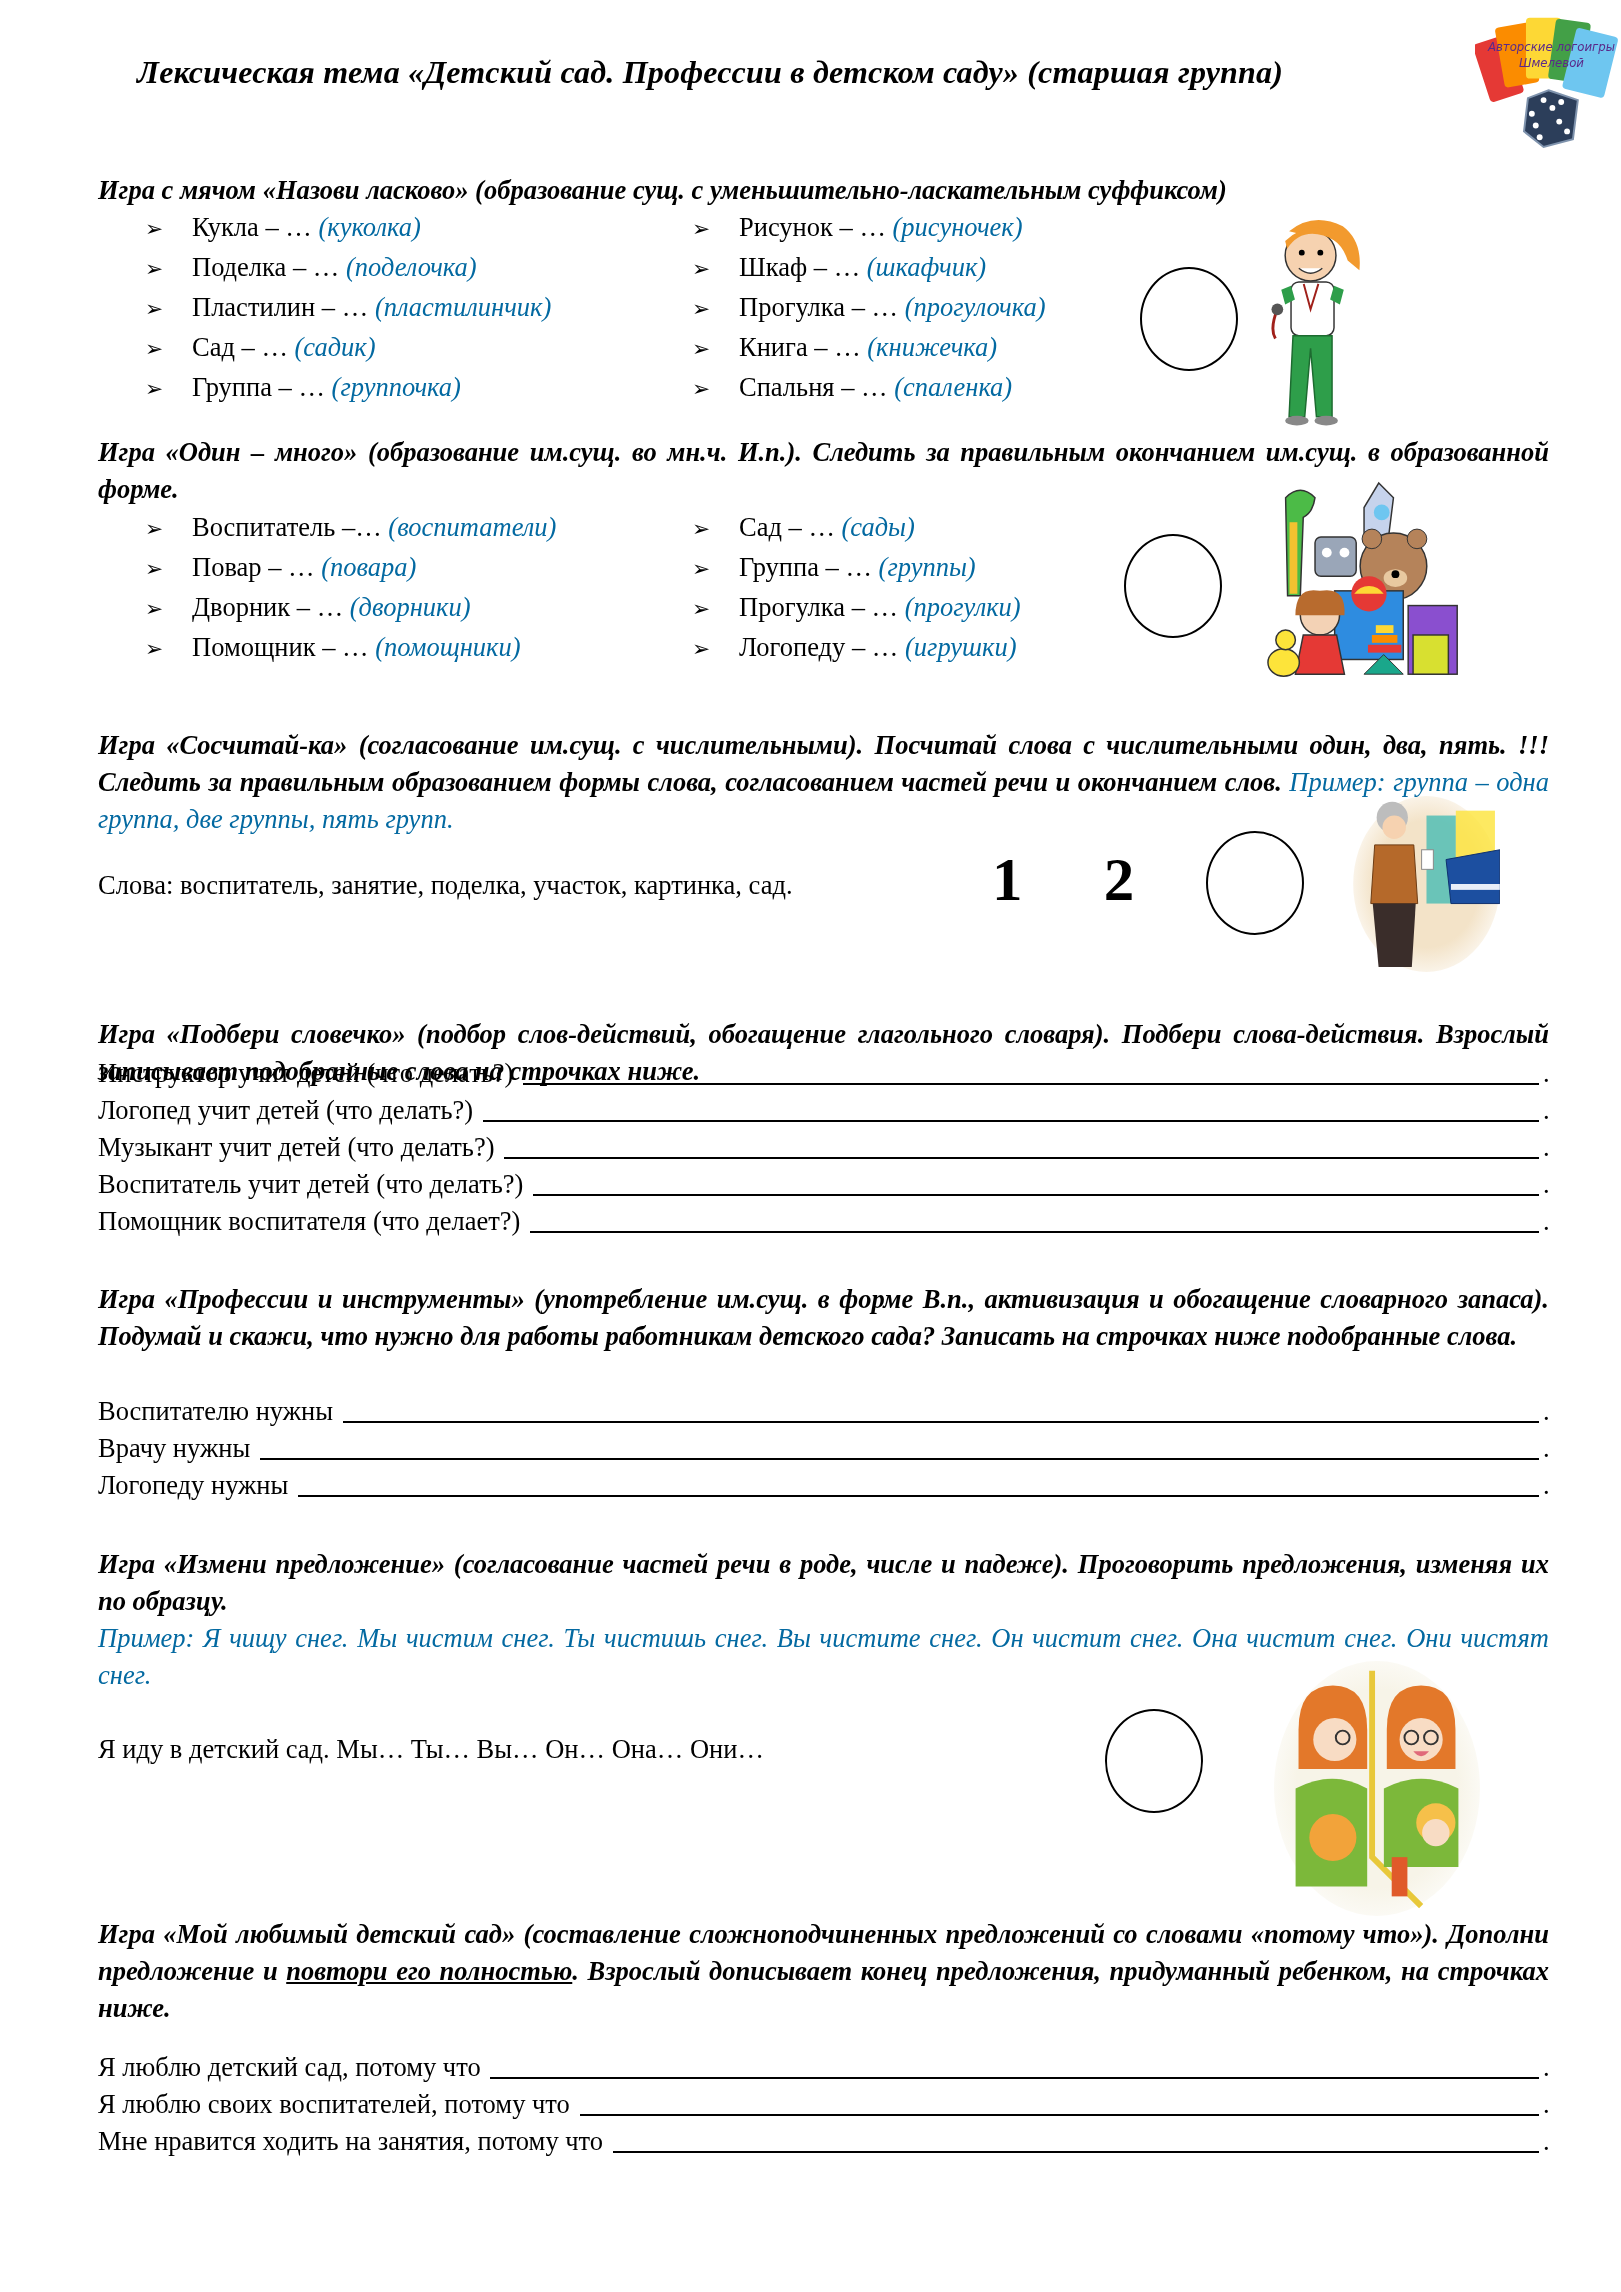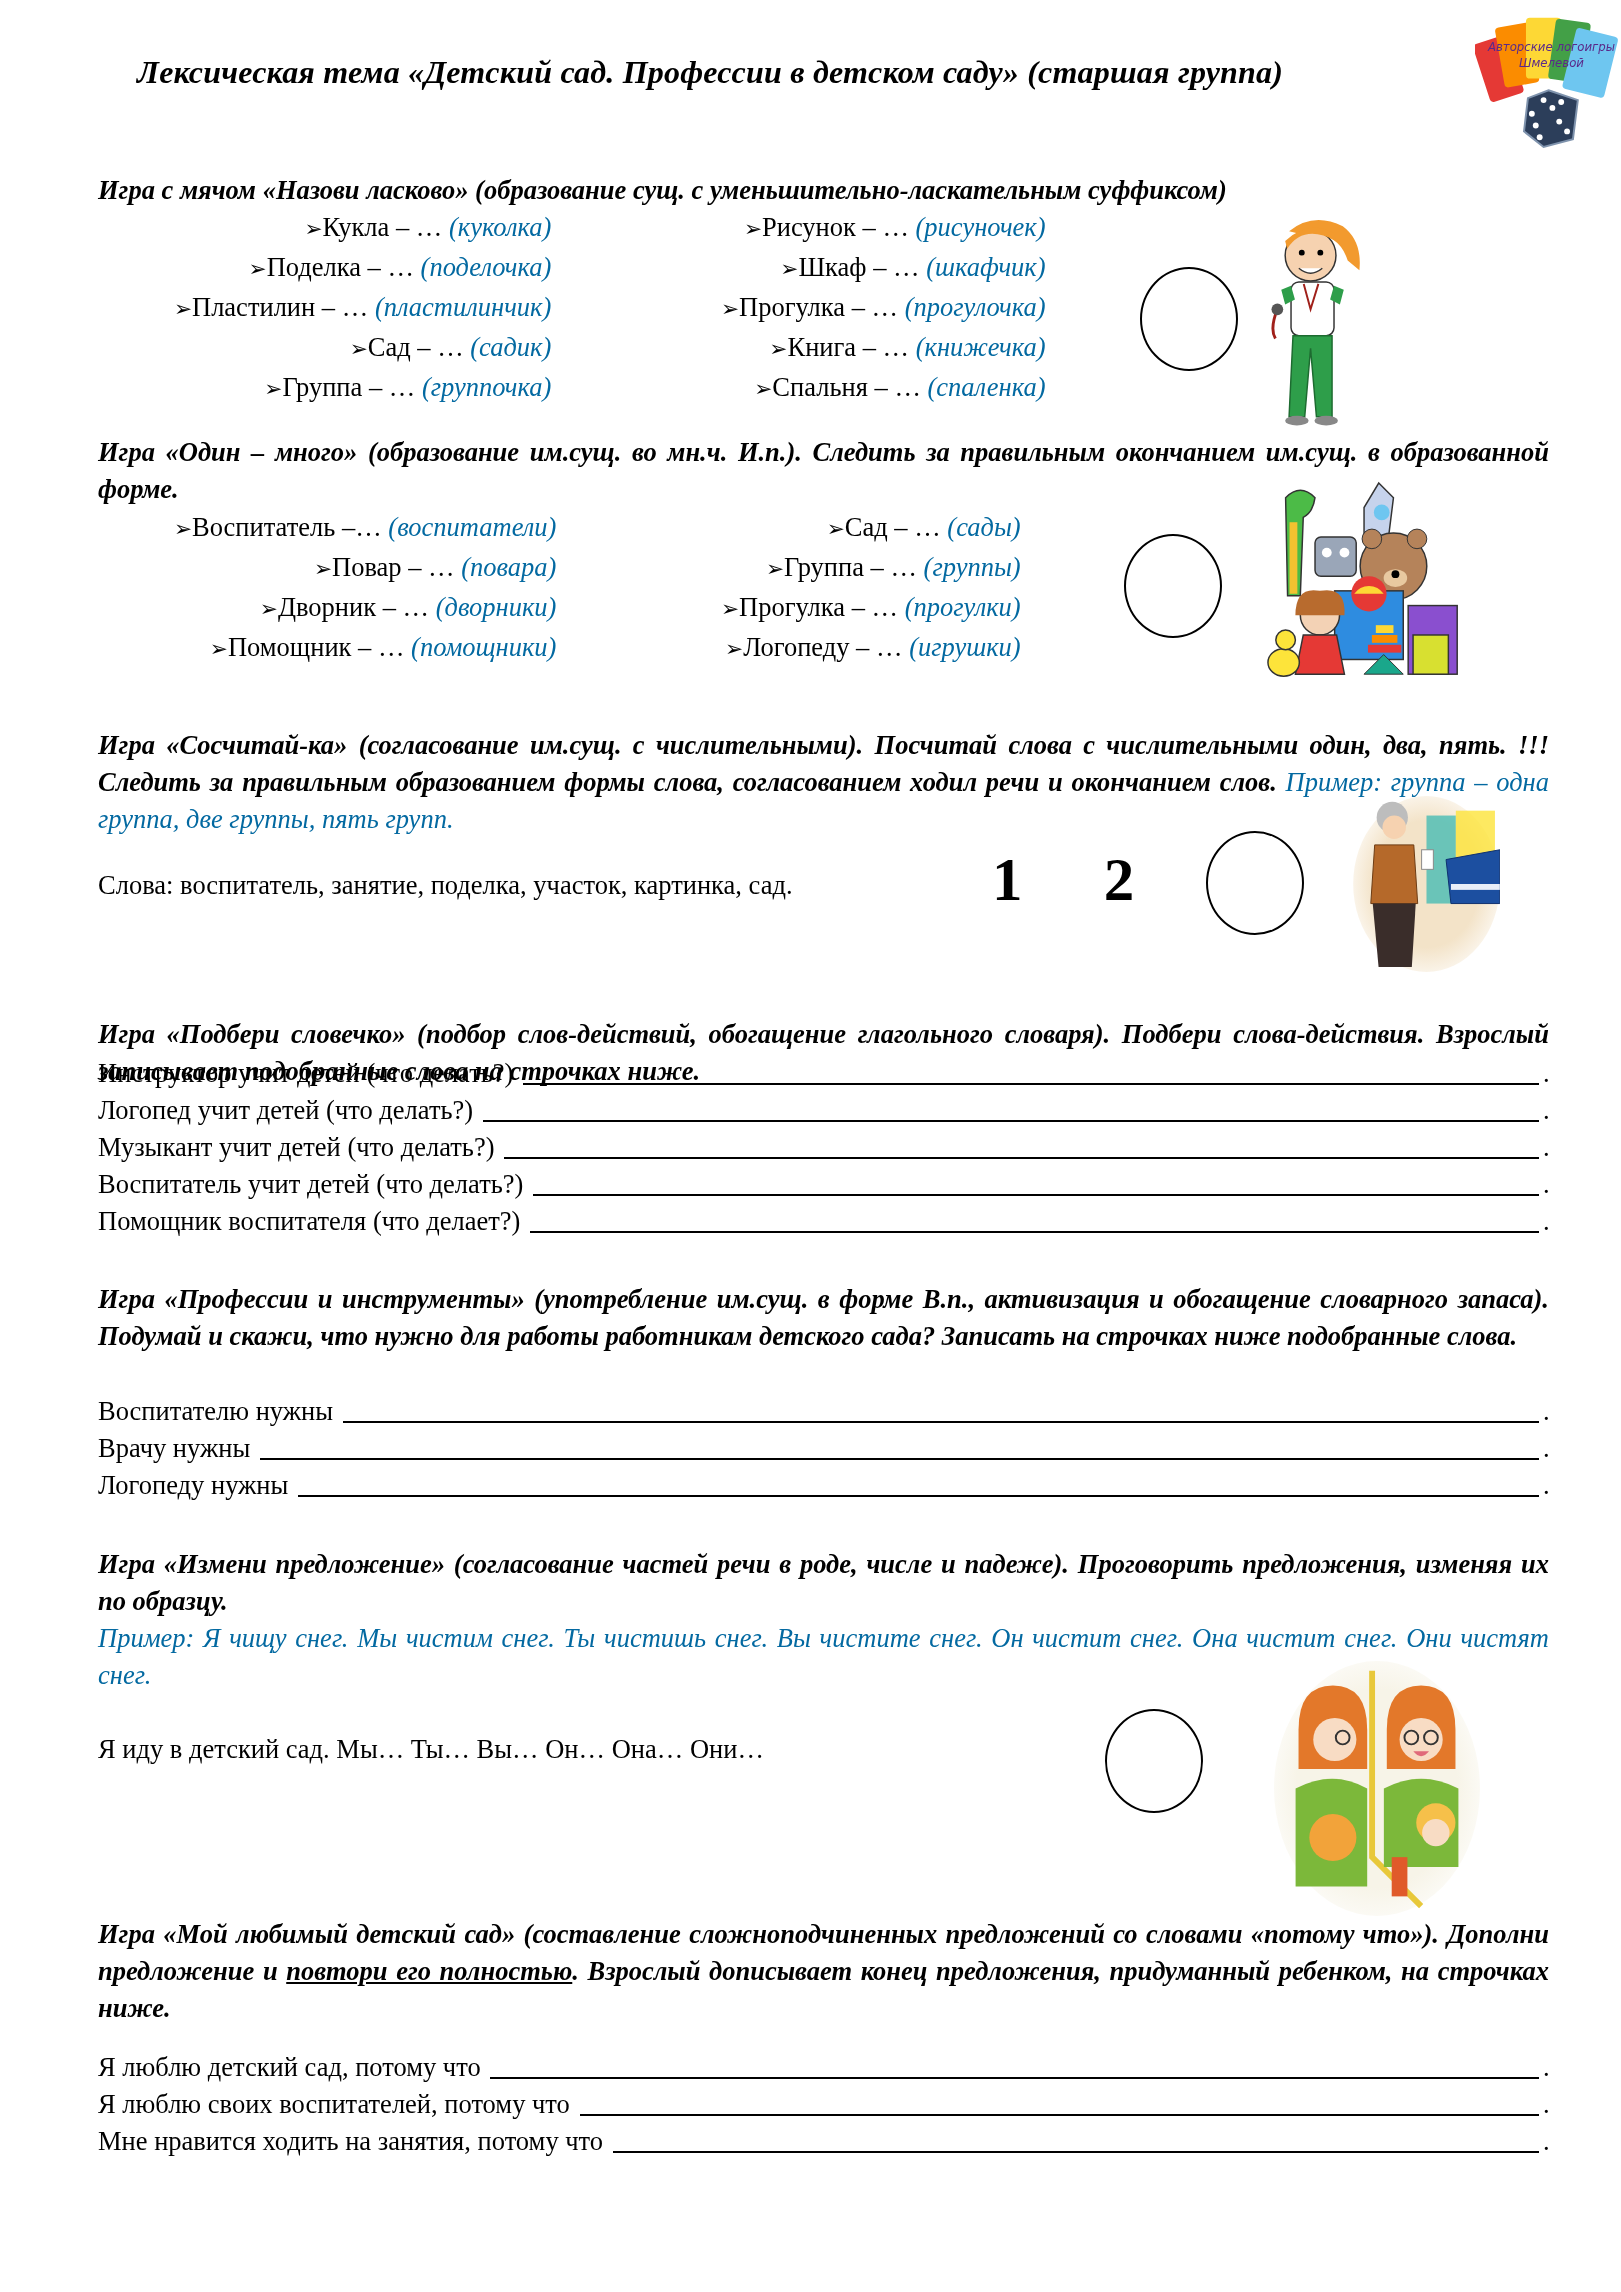--- a/index.html
+++ b/index.html
@@ -1,18 +1,18 @@
 <!DOCTYPE html>
 <html><head>
 <meta charset="utf-8">
 <style>
   html, body { margin:0; padding:0; background:#fff; }
   body { width:1621px; height:2293px; position:relative; overflow:hidden;
          font-family:"Liberation Serif","DejaVu Serif",serif; color:#000; }
-  .abs { position:absolute;text-align:right; }
+  .abs { position:absolute; }
   .title { left:137px; top:54px; width:1372px; font-size:32px; font-weight:bold; font-style:italic; text-align:left; letter-spacing:0.2px; }
   .logo { left:1475px; top:11.8px; width:145px; height:137px; }
   .heading { font-size:26.5px; font-weight:bold; font-style:italic; line-height:37px; text-align:justify; }
   .text { font-size:26.5px; line-height:37px; }
   .it { font-style:italic; font-weight:normal; color:#0369a1; }
   .u { text-decoration:underline; }
   .list { list-style:none; margin:0; padding:0; }
   .list li { font-size:26.5px; line-height:38px; white-space:nowrap; }
   .list li .arrow { display:inline-block; width:47px; font-size:21.6px; }
   .circle { border:2.9px solid #000; border-radius:50%; background:#fff; box-sizing:border-box; }
@@ -125,21 +125,21 @@
     <path d="M38 160 L72 160 L80 200 L30 200 Z" fill="#e53935" stroke="#333" stroke-width="1.5"></path>
     <ellipse cx="18" cy="188" rx="16" ry="14" fill="#fde43a" stroke="#333" stroke-width="1.5"></ellipse>
     <circle cx="20" cy="165" r="10" fill="#fde43a" stroke="#333" stroke-width="1.5"></circle>
     <rect x="112" y="150" width="18" height="8" fill="#fdd835"></rect>
       <rect x="108" y="160" width="26" height="8" fill="#fb8c00"></rect>
       <rect x="104" y="170" width="34" height="8" fill="#e53935"></rect>
     <polygon points="100,200 120,180 140,200" fill="#1aa78b" stroke="#333"></polygon>
   </svg>
 </div>
 
-<div class="abs heading" style="left:98px; top:727px; width:1451px;"><span>Игра «Сосчитай-ка» (согласование им.сущ. с числительными). Посчитай слова с числительными один, два, пять. !!! Следить за правильным образованием формы слова, согласованием ходил речи и окончанием слов.</span><span class="it"> Пример: группа – одна группа, две группы, пять групп.</span></div>
+<div class="abs heading" style="left:98px; top:727px; width:1451px;"><span>Игра «Сосчитай-ка» (согласование им.сущ. с числительными). Посчитай слова с числительными один, два, пять. !!! Следить за правильным образованием формы слова, согласованием частей речи и окончанием слов.</span><span class="it"> Пример: группа – одна группа, две группы, пять групп.</span></div>
 <div class="abs text" style="left:98px; top:867px;">Слова: воспитатель, занятие, поделка, участок, картинка, сад.</div>
 <div class="abs nums" style="left:992px; top:845px;">1 2 5</div>
 <div class="abs circle" style="left:1206px; top:831px; width:98px; height:104px;"></div>
 <div class="abs pic" style="left:1353px; top:796px; width:147px; height:176px;">
   <svg width="147" height="176" viewBox="0 0 150 180">
     <defs>
         <radialGradient id="g1" cx="50%" cy="50%" r="60%">
           <stop offset="60%" stop-color="#f3e3c8"></stop>
           <stop offset="100%" stop-color="#fff"></stop>
         </radialGradient>

